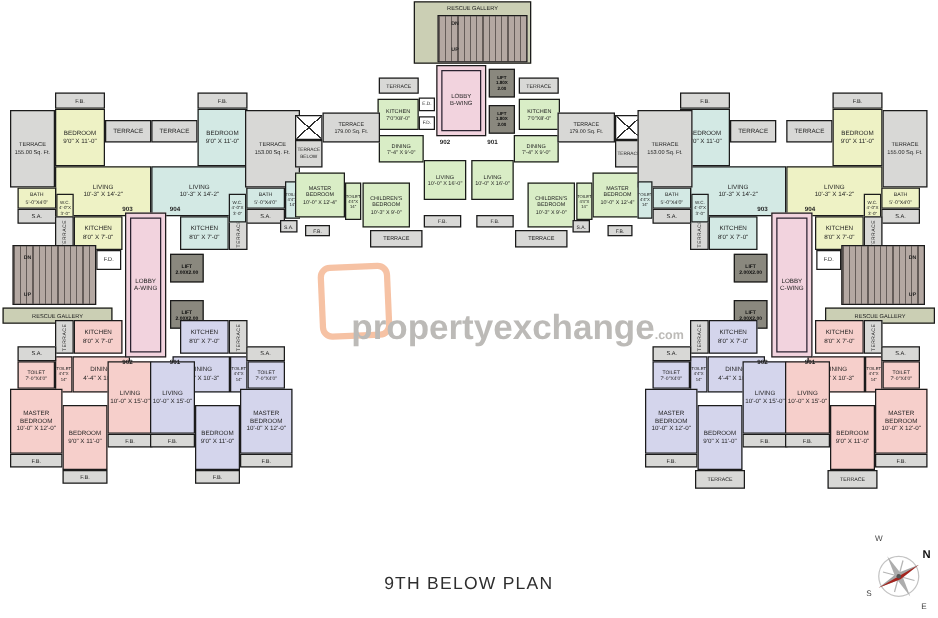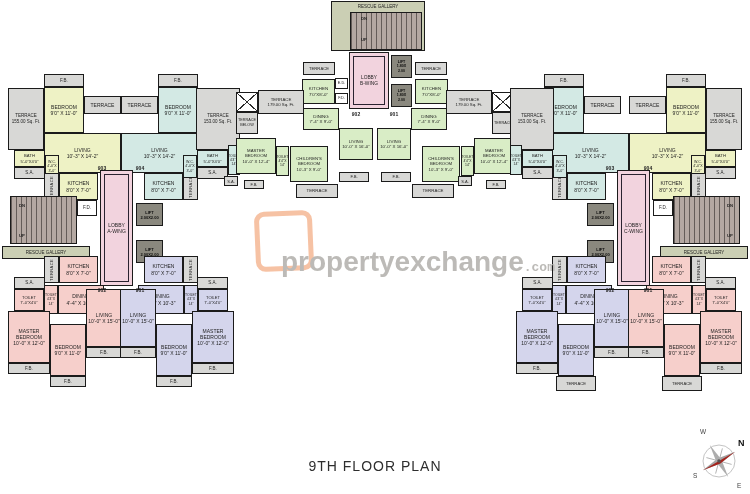--- a/index.html
+++ b/index.html
@@ -18,21 +18,21 @@
                        linear-gradient(to bottom right,rgba(0,0,0,0) 48%,#2e2e2e 48%,#2e2e2e 52%,rgba(0,0,0,0) 52%);}
   .lobby{z-index:2;}
   .lobby::after{content:"";position:absolute;left:3px;top:3px;right:3px;bottom:3px;border:1px solid #2a2230;pointer-events:none;}
   .lift{font-weight:bold;color:#0d0d0d;}
   .title{position:absolute;left:0;top:458px;width:750px;text-align:center;font-size:14px;
          letter-spacing:1px;color:#2e2e2e;font-weight:500;}
   .watermark{position:absolute;left:252px;top:204px;width:262px;height:96px;opacity:.92;z-index:10;pointer-events:none;}
   .wm-icon{position:absolute;left:3px;top:7px;width:48px;height:50px;border:5px solid #f6bd9d;border-radius:10px;transform:rotate(-2.5deg);}
   .wm-line1{position:absolute;left:63px;top:2px;font-size:33px;font-weight:600;color:#cbd79b;}
   .wm-line2{position:absolute;left:29px;top:42px;font-size:28px;font-weight:600;color:#b7b5b1;white-space:nowrap;}
-  .wm-tld{font-size:13px;font-family:Liberation Mono, monospace;}
+  .wm-tld{font-size:10px;}
   .compass{position:absolute;left:693px;top:427px;width:57px;height:66px;z-index:10;}
   .compass span{position:absolute;}
   .cn{left:45px;top:11px;font-weight:bold;font-size:9px;color:#111;}
   .cw{left:7px;top:1px;font-size:6.5px;color:#444;}
   .cs{left:0px;top:45px;font-size:6.5px;color:#444;}
   .ce{left:44px;top:55px;font-size:6.5px;color:#444;}
 </style>
 </head>
 <body>
 
@@ -500,21 +500,21 @@
       <div class="room" style="left: 628px; top: 347px; width: 36px; height: 11px; background-color: rgb(216, 216, 214); font-size: 4.5px;">
         <span class="lbl">F.B.</span>
       </div>
     </div>
 
   <div class="watermark">
     <div class="wm-icon"></div>
     <div class="wm-line2"><span>propertyexchange</span><span class="wm-tld">.com</span></div>
   </div>
 
-  <div class="title">9TH FLOOR PLAN</div>
+  <div class="title">9TH BELOW PLAN</div>
 
   <div class="compass">
     <svg width="57" height="66" viewBox="0 0 57 66">
       <circle cx="26" cy="34" r="16" fill="none" stroke="#c4c4c4" stroke-width="1"></circle>
       <line x1="29.4" y1="21.4" x2="22.6" y2="46.6" stroke="#b5b5b5" stroke-width="1"></line>
       <line x1="38.6" y1="37.4" x2="13.4" y2="30.6" stroke="#b5b5b5" stroke-width="1"></line>
       <polygon points="42.1,24.8 27.4,36.4 9.9,43.2 24.6,31.6" fill="#a3a3a3"></polygon>
       <polygon points="16.8,17.9 28.4,32.6 35.2,50.1 23.6,35.4" fill="#adadad"></polygon>
       <polygon points="42.1,24.8 9.9,43.2 27.4,36.4" fill="#a5231d"></polygon>
       <circle cx="26" cy="34" r="1.8" fill="#555"></circle>

